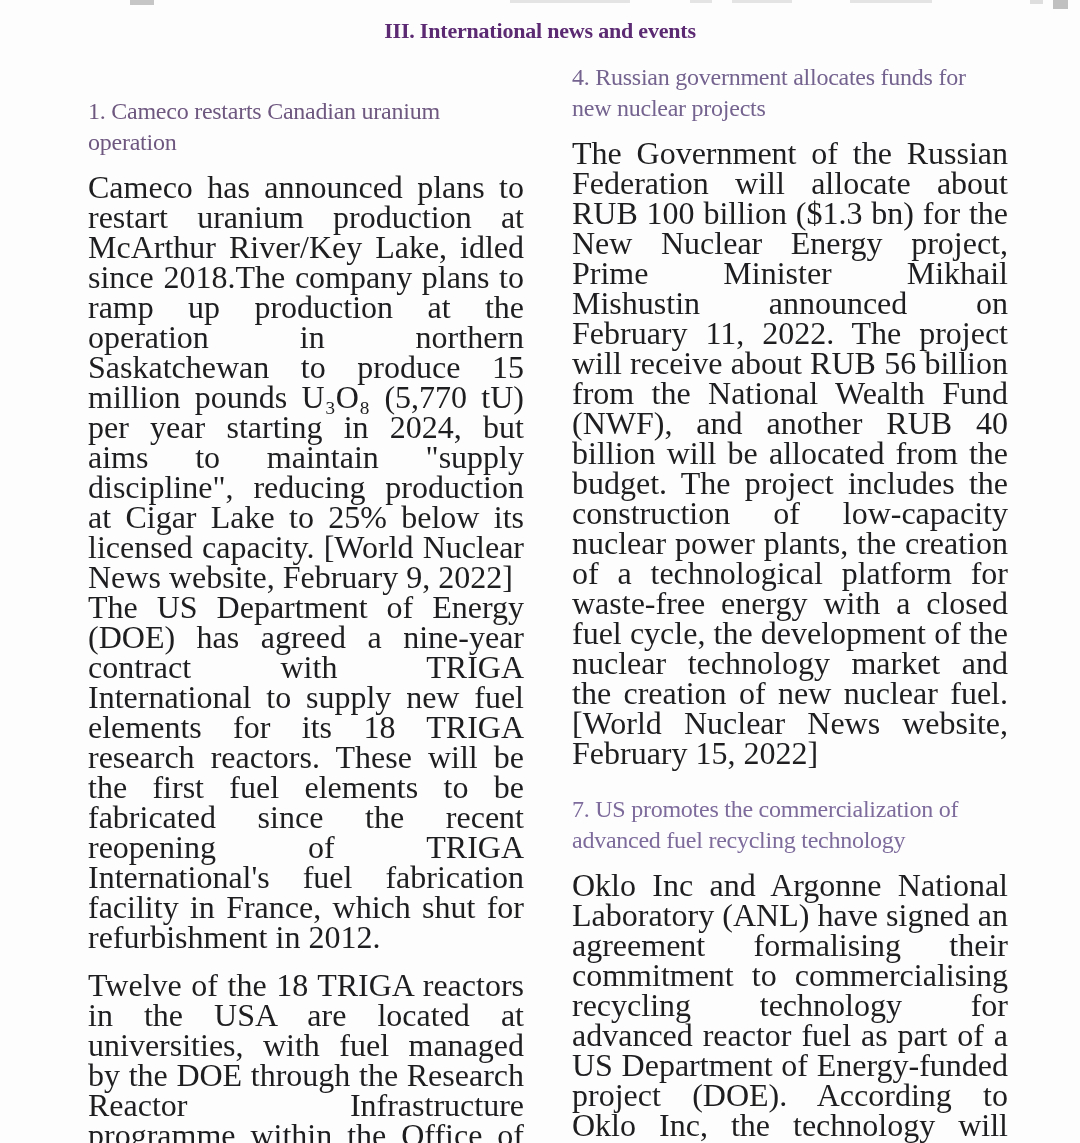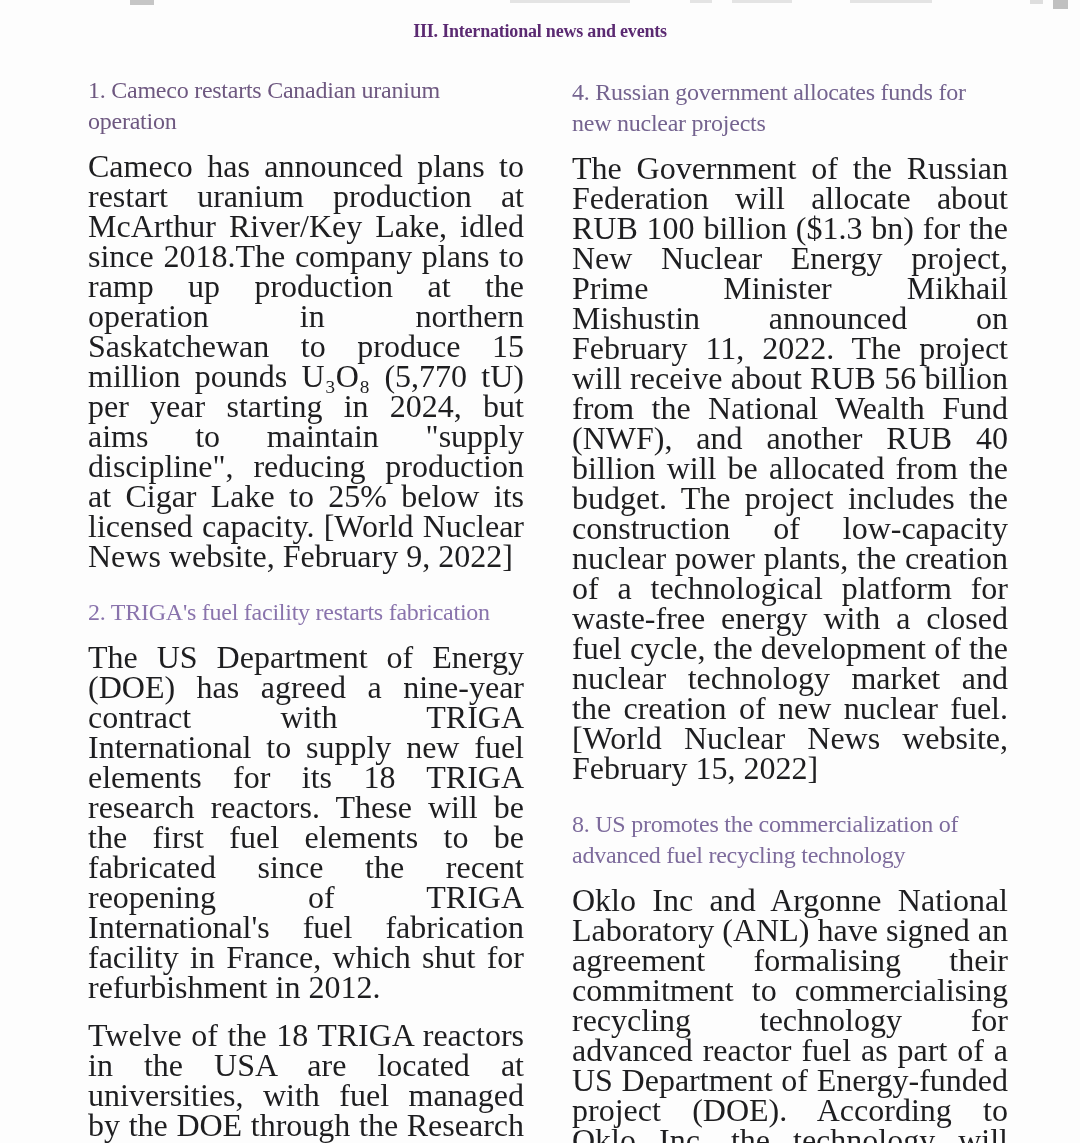--- a/index.html
+++ b/index.html
@@ -26,21 +26,21 @@
   .remnant.r2 { left: 510px;  width: 120px; height: 3px; background: #e4e4e4; }
   .remnant.r3 { left: 690px;  width: 22px;  height: 3px; background: #e4e4e4; }
   .remnant.r4 { left: 732px;  width: 60px;  height: 3px; background: #e4e4e4; }
   .remnant.r5 { left: 850px;  width: 82px;  height: 3px; background: #e4e4e4; }
   .remnant.r6 { left: 1030px; width: 13px;  height: 4px; background: #dedede; }
   .remnant.r7 { left: 1053px; width: 15px;  height: 9px; background: #c0c0c0; }
 
   .page-title {
     margin: 14px 0 0 0;
     text-align: center;
-    font-size: 18px;
+    font-size: 22px;
     font-weight: bold;
     line-height: 34px;
     letter-spacing: -0.2px;
   }
 
   .columns {
     position: absolute;
     top: 62px;
     left: 88px;
     right: 87px;
@@ -91,34 +91,33 @@
 <div class="columns">
 
   <div class="column left">
 
     <div class="section">
       <h2 class="section-heading" style="color: rgb(110, 88, 128);">1. Cameco restarts Canadian uranium operation</h2>
       <p class="body-para">Cameco has announced plans to restart uranium production at McArthur River/Key Lake, idled since 2018.The company plans to ramp up production at the operation in northern Saskatchewan to produce 15 million pounds U₃O₈ (5,770 tU) per year starting in 2024, but aims to maintain "supply discipline", reducing production at Cigar Lake to 25% below its licensed capacity. [World Nuclear News website, February 9, 2022]</p>
     </div>
 
     <div class="section">
-      <h2 class="section-heading" style="color: rgb(137, 115, 172);">2. TRIGA's fuel facility restarts fabrication</h2>
       <p class="body-para">The US Department of Energy (DOE) has agreed a nine-year contract with TRIGA International to supply new fuel elements for its 18 TRIGA research reactors. These will be the first fuel elements to be fabricated since the recent reopening of TRIGA International's fuel fabrication facility in France, which shut for refurbishment in 2012.</p>
       <p class="body-para">Twelve of the 18 TRIGA reactors in the USA are located at universities, with fuel managed by the DOE through the Research Reactor Infrastructure programme within the Office of Nuclear Energy. The contract also secures a dependable fuel supply for research reactors at Idaho National Laboratory, including the new MARVEL microreactor project. [World Nuclear News website, February 4, 2022]</p>
     </div>
 
   </div>
 
   <div class="column right">
 
     <div class="section">
       <h2 class="section-heading" style="color: rgb(116, 99, 143);">4. Russian government allocates funds for new nuclear projects</h2>
       <p class="body-para">The Government of the Russian Federation will allocate about RUB 100 billion ($1.3 bn) for the New Nuclear Energy project, Prime Minister Mikhail Mishustin announced on February 11, 2022. The project will receive about RUB 56 billion from the National Wealth Fund (NWF), and another RUB 40 billion will be allocated from the budget. The project includes the construction of low-capacity nuclear power plants, the creation of a technological platform for waste-free energy with a closed fuel cycle, the development of the nuclear technology market and the creation of new nuclear fuel. [World Nuclear News website, February 15, 2022]</p>
     </div>
 
     <div class="section">
-      <h2 class="section-heading" style="color: rgb(125, 107, 156);">8. US promotes the commercialization of advanced fuel recycling technology</h2>
+      <h2 class="section-heading" style="color: rgb(125, 107, 156);">7. US promotes the commercialization of advanced fuel recycling technology</h2>
       <p class="body-para">Oklo Inc and Argonne National Laboratory (ANL) have signed an agreement formalising their commitment to commercialising recycling technology for advanced reactor fuel as part of a US Department of Energy-funded project (DOE). According to Oklo Inc, the technology will help reduce fuel costs for advanced reactors, and allow useful materials extracted from used fuel to be made into fuel for advanced reactors while reducing the volume of waste material. [World Nuclear News website, February</p>
     </div>
 
   </div>
 
 </div>
 
 </body></html>

